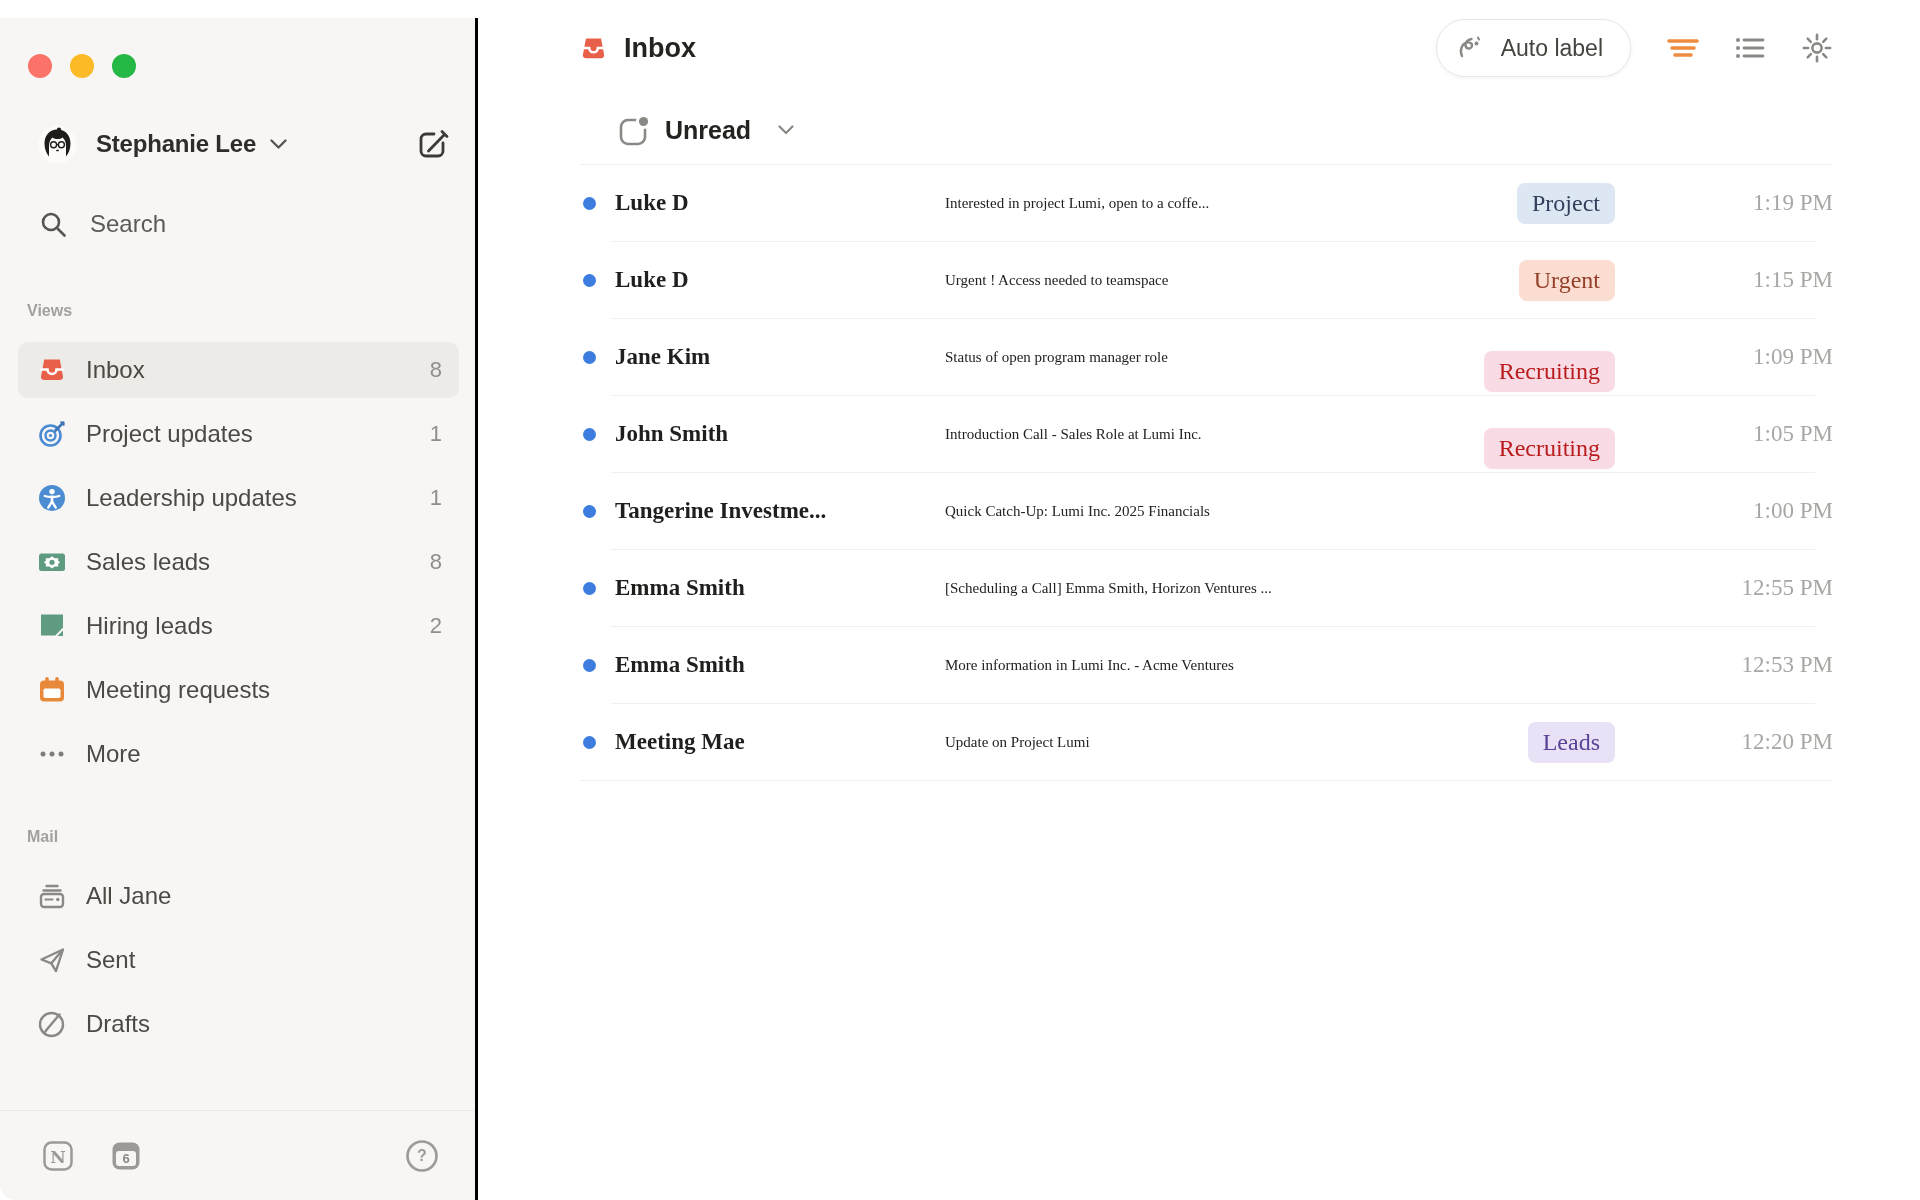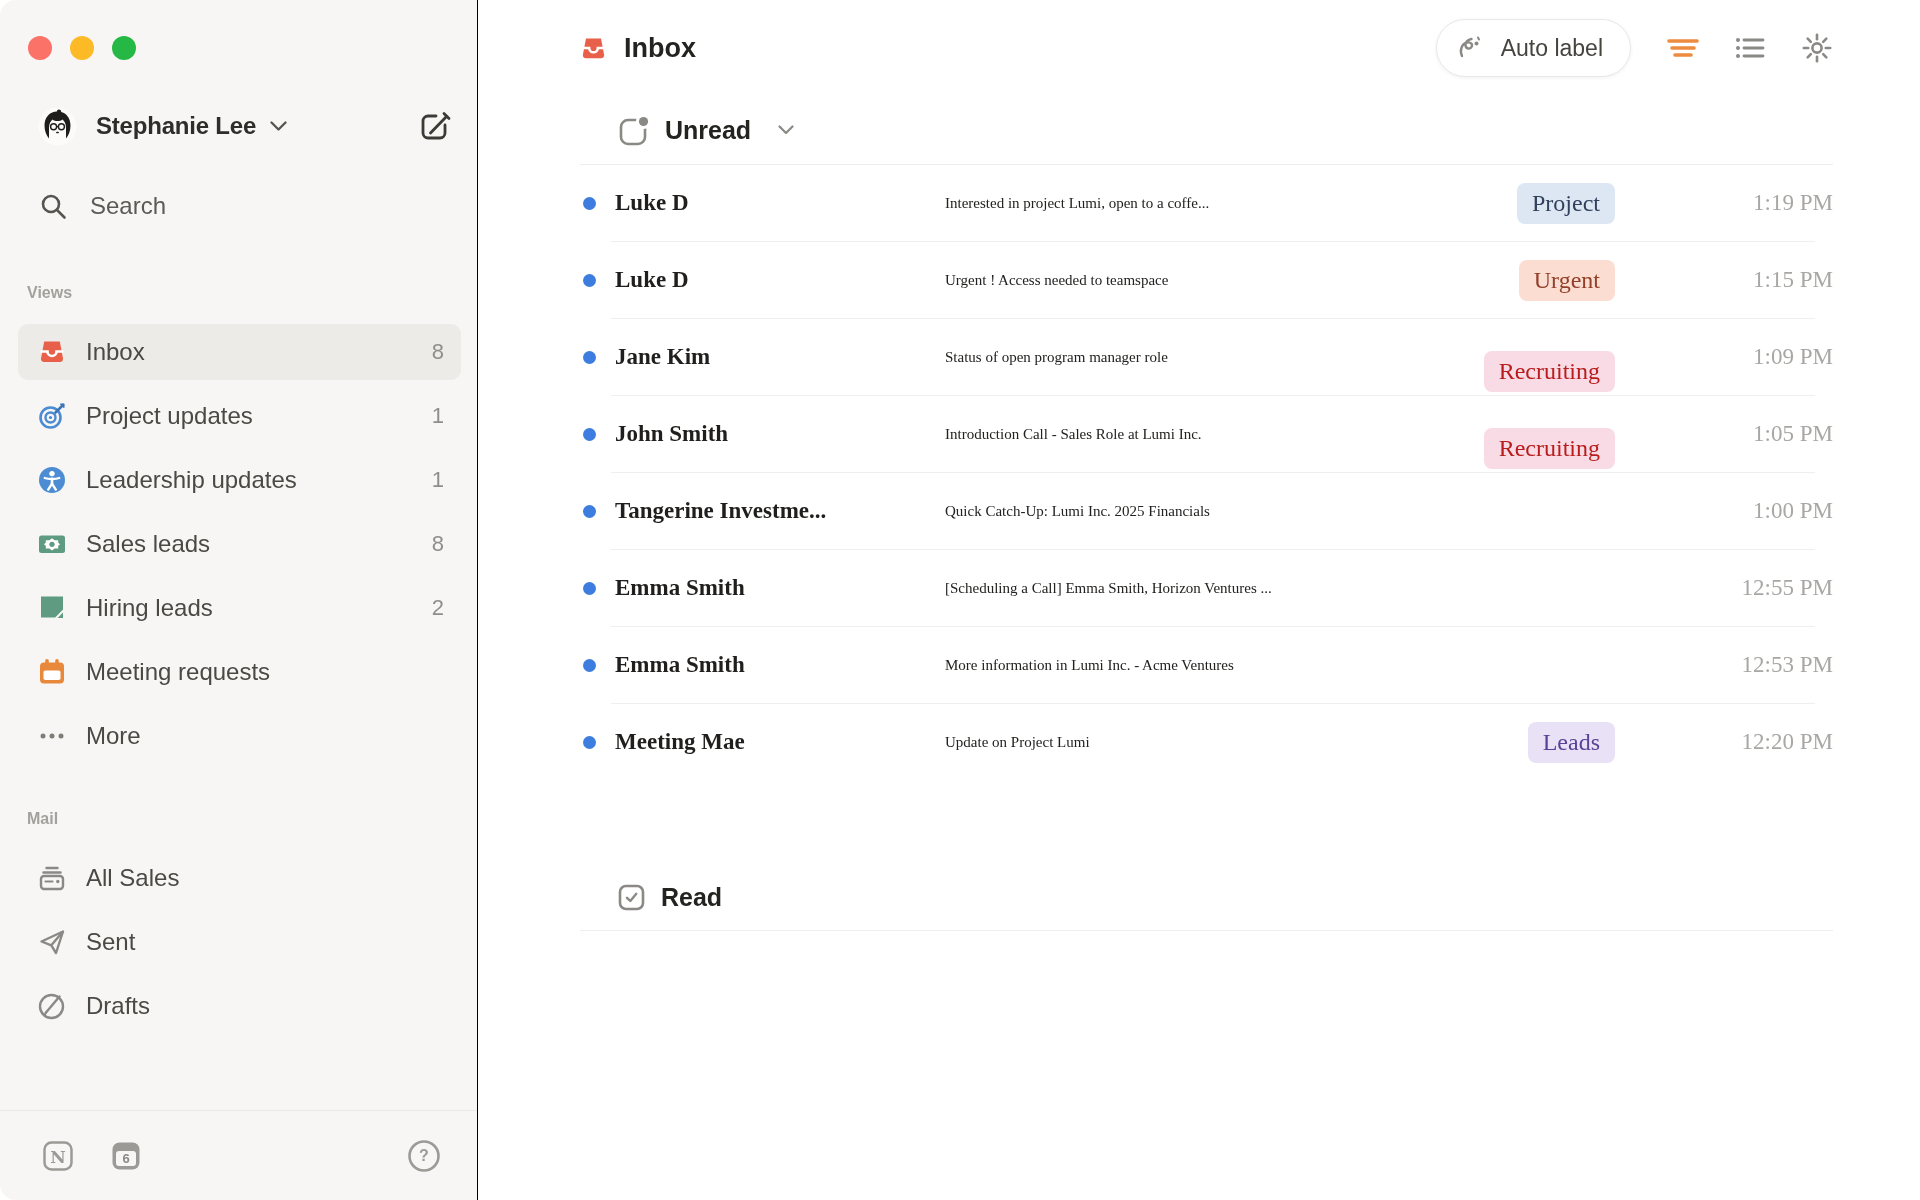--- a/index.html
+++ b/index.html
@@ -1,22 +1,22 @@
 <!DOCTYPE html>
 <html><head>
 <meta charset="utf-8">
 <style>
   html,body{margin:0;padding:0;background:#fff;}
   body{width:1920px;height:1200px;overflow:hidden;font-family:"Liberation Sans",sans-serif;
        -webkit-font-smoothing:antialiased;}
   .window{width:1920px;height:1200px;display:flex;border-radius:16px;overflow:hidden;background:#fff;}
 
   
-  .sidebar{width:478px;flex:0 0 478px;background:#F7F6F4;border-right:1px solid #000000;
-           display:flex;flex-direction:column;box-sizing:border-box;}
+  .sidebar{width:478px;flex:0 0 478px;background:#F7F6F4;border-right:3px solid #000000;
+           display:flex;flex-direction:column;box-sizing:border-box;margin-top:18px;}
   .traffic{display:flex;gap:18px;padding:36px 0 0 28px;}
   .light{width:24px;height:24px;border-radius:50%;}
 
   .user-row{display:flex;align-items:center;margin:46px 22px 0 38px;height:40px;}
   .avatar{width:39px;height:39px;border-radius:50%;background:#FCFBF9;overflow:hidden;flex:0 0 39px;
           box-shadow:inset 0 0 0 1px rgba(0,0,0,.05);}
   .user-name{margin-left:19px;font-size:24px;font-weight:700;color:#2E2D29;letter-spacing:-.2px;}
   .user-chevron{margin-left:14px;display:flex;}
   .compose-btn{margin-left:auto;background:none;border:none;padding:0;cursor:pointer;display:flex;}
 
@@ -226,21 +226,21 @@
       <div class="nav-item">
         <span class="nav-icon">
           <svg width="28" height="28" viewBox="0 0 28 28">
             <path d="M8.5 4 H19.5" stroke="#8A8985" stroke-width="2.4" stroke-linecap="round"></path>
             <path d="M5.5 8.5 H22.5" stroke="#8A8985" stroke-width="2.4" stroke-linecap="round"></path>
             <rect x="3" y="12" width="22" height="13" rx="3" fill="none" stroke="#8A8985" stroke-width="2.4"></rect>
             <path d="M7.5 17.5 H14.5" stroke="#8A8985" stroke-width="2.2" stroke-linecap="round"></path>
             <circle cx="19.8" cy="17.5" r="1.7" fill="#8A8985"></circle>
           </svg>
         </span>
-        <span class="nav-label">All Sales</span>
+        <span class="nav-label">All Jane</span>
       </div>
 
       <div class="nav-item">
         <span class="nav-icon">
           <svg width="28" height="28" viewBox="0 0 28 28">
             <path d="M3.5 13.5 L25 3.5 L18 25 L13.3 17.3 Z" fill="none" stroke="#8A8985" stroke-width="2.4" stroke-linejoin="round"></path>
             <path d="M25 3.5 L13.3 17.3" fill="none" stroke="#8A8985" stroke-width="2.4" stroke-linejoin="round"></path>
           </svg>
         </span>
         <span class="nav-label">Sent</span>
@@ -440,26 +440,17 @@
 
       <div class="email-row">
         <span class="unread-dot"></span>
         <span class="sender">Meeting Mae</span>
         <span class="subject">Update on Project Lumi</span>
         <span class="badge badge-purple">Leads</span>
         <span class="time">12:20 PM</span>
       </div>
     </div>
 
-    <div class="group-header read-header">
-      <span>
-        <svg width="29" height="29" viewBox="0 0 29 29">
-          <rect x="3" y="3" width="23" height="23" rx="6" fill="none" stroke="#8A8985" stroke-width="2.6"></rect>
-          <path d="M10 14.8 L13.3 18 L19.3 10.8" fill="none" stroke="#8A8985" stroke-width="2.4" stroke-linecap="round" stroke-linejoin="round"></path>
-        </svg>
-      </span>
-      <span class="group-title">Read</span>
-    </div>
 
     <div class="divider-full"></div>
 
   </div>
 </div>
 
 </body></html>

